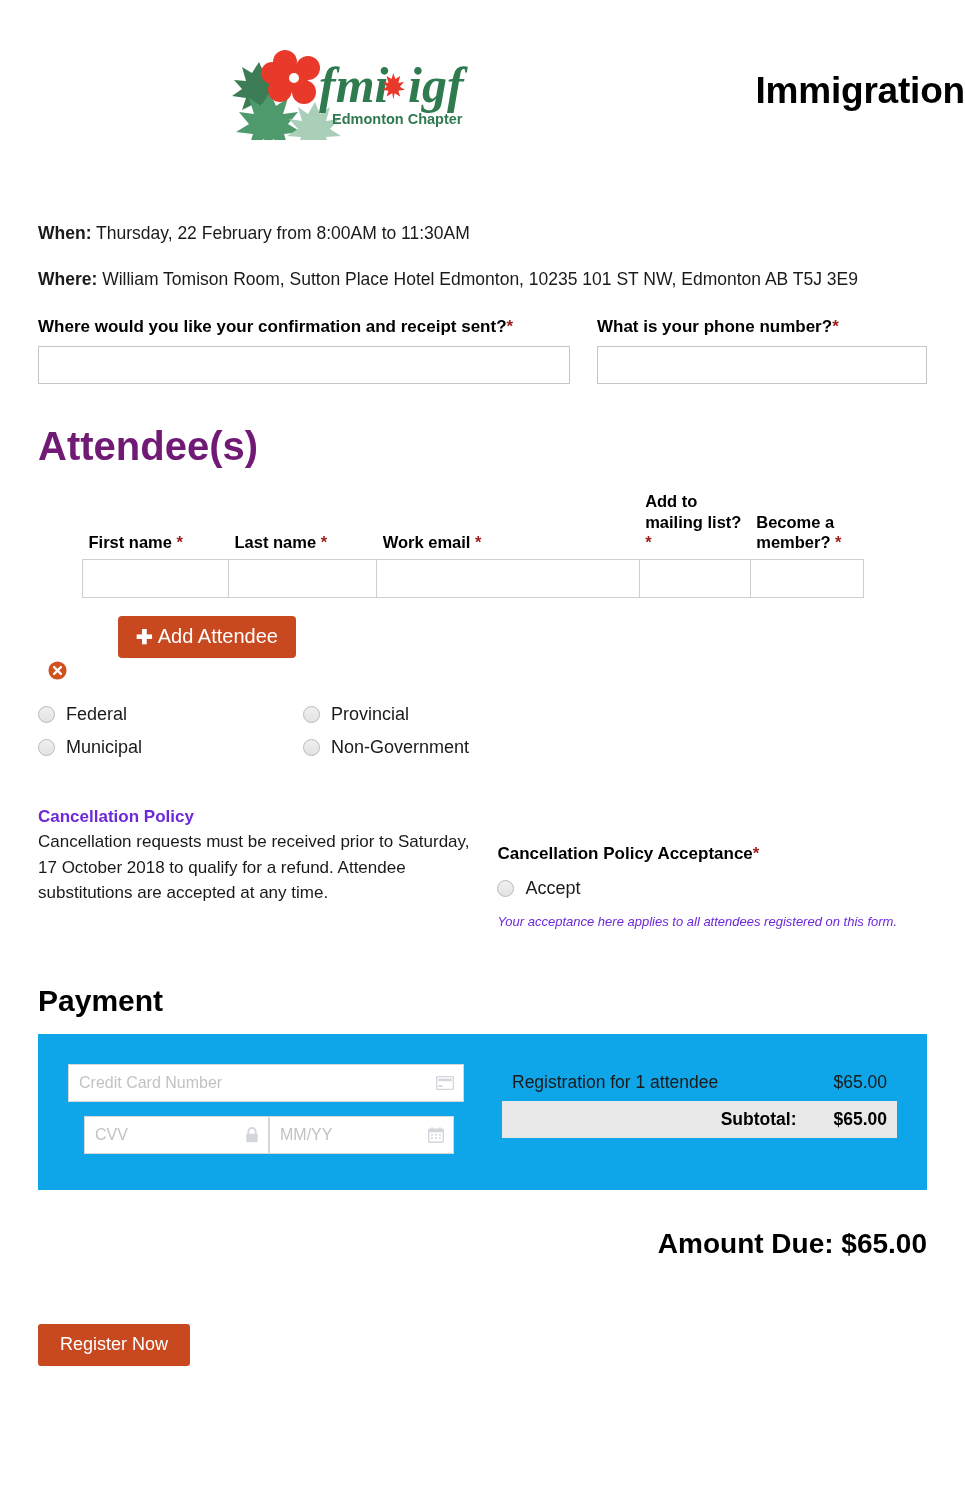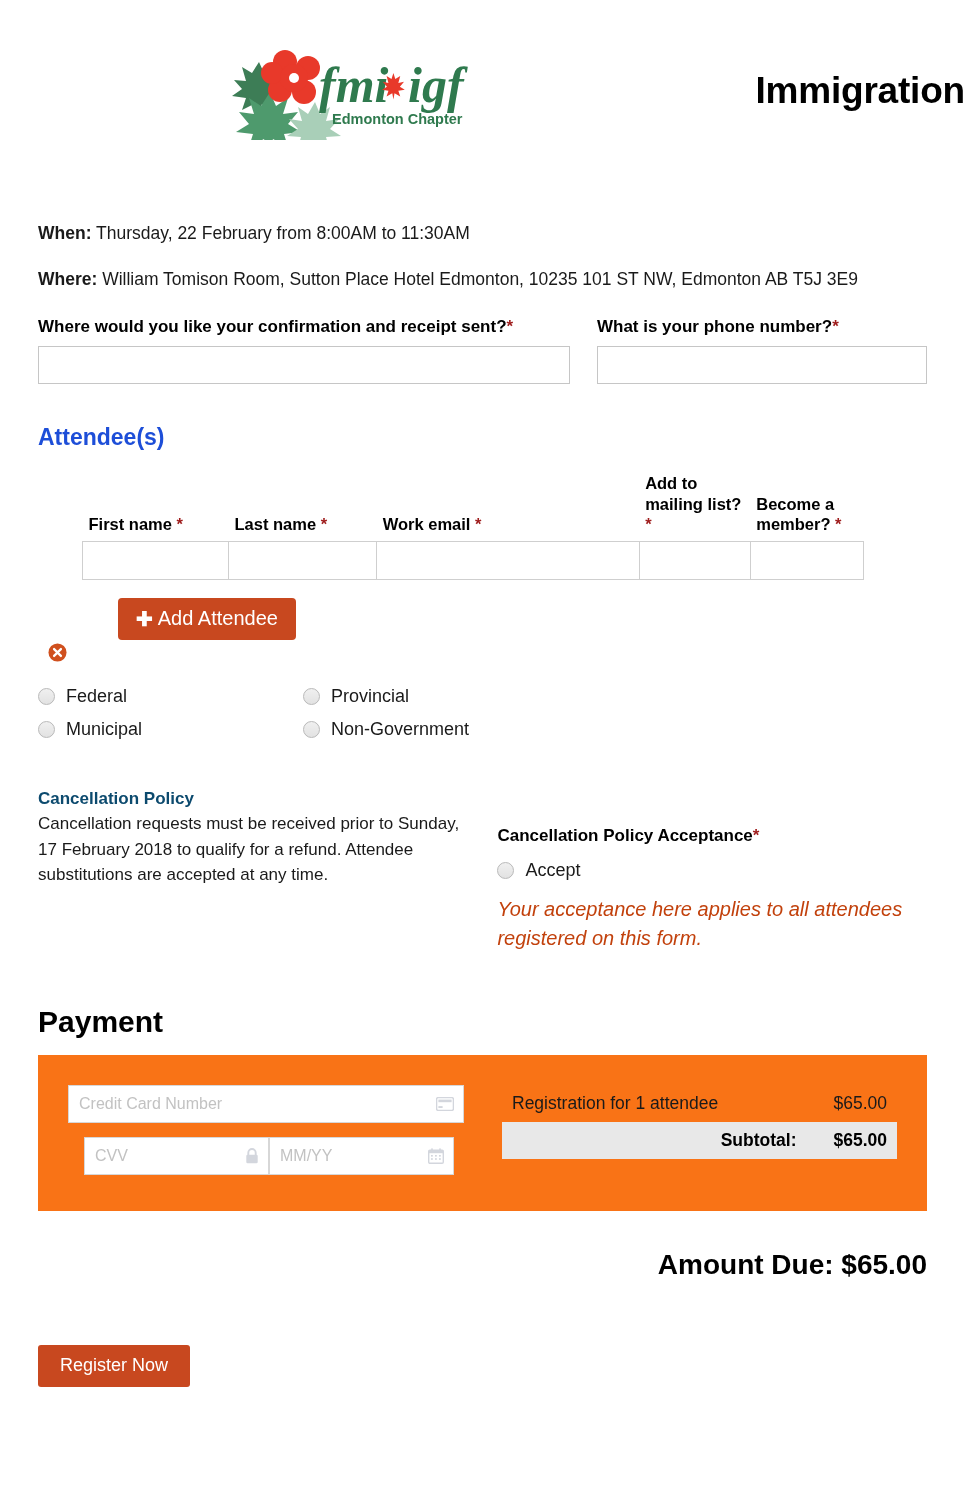--- a/index.html
+++ b/index.html
@@ -75,23 +75,23 @@
     border: 1px solid #c6c6c6;
     background: #fff;
     outline: none;
     font-size: 15px;
     font-family: "Liberation Sans", sans-serif;
     padding: 0 8px;
   }
 
   
   .section-h {
-    font-size: 23px;
+    font-size: 40px;
     font-weight: bold;
-    color: #1d4ed8;
+    color: #701a75;
     padding: 0 38px;
     margin-top: 40px;
     margin-bottom: 8px;
   }
   .attendee-block { padding: 0 38px; margin-top: 22px; position: relative; }
   .att-table { border-collapse: collapse; width: 782px; margin-left: 44px; table-layout: fixed; }
   .att-table th {
     font-size: 16.5px;
     font-weight: bold;
     text-align: left;
@@ -168,33 +168,33 @@
     background: linear-gradient(#f0f0f0, #e2e2e2);
     margin-right: 11px;
     flex: 0 0 auto;
     display: inline-block;
   }
 
   
   .cancel-row { display: flex; padding: 0 38px; margin-top: 34px; }
   .cancel-left { width: 448px; }
   .cancel-right { width: 440px; margin-left: 22px; }
-  .cancel-title { font-size: 17px; font-weight: bold; color: #0c4a6e; line-height: 1.5; }
+  .cancel-title { font-size: 17px; font-weight: bold; color: #6d28d9; line-height: 1.5; }
   .cancel-body { font-size: 17px; line-height: 1.5; color: #1a1a1a; }
   .accept-title { font-size: 17px; font-weight: bold; color: #000; margin-bottom: 14px; margin-top: 40px; }
-  .accept-note { font-size: 20px; font-style: italic; line-height: 1.45; color: #c2410c; margin-top: 14px; }
+  .accept-note { font-size: 13px; font-style: italic; line-height: 1.45; color: #6d28d9; margin-top: 14px; }
 
   
   .pay-h {
     font-size: 30px; font-weight: bold; color: #000;
     padding: 0 38px; margin-top: 52px; margin-bottom: 12px;
   }
   .pay-panel {
     margin: 16px 38px 0 38px;
-    background: #f97316;
+    background: #0ea5e9;
     display: flex;
     padding: 30px 30px 36px 30px;
     min-height: 155px;
   }
   .pay-left { width: 410px; }
   .cc-field {
     position: relative;
     border: 1px solid #d7d7d7;
     background: #fff;
     height: 38px;
@@ -387,21 +387,21 @@
       <label class="radio-item">
         <span class="radio-dot"></span>
         <span>Non-Government</span>
       </label>
     </div>
   </div>
 
   <div class="cancel-row">
     <div class="cancel-left">
       <div class="cancel-title">Cancellation Policy</div>
-      <div class="cancel-body">Cancellation requests must be received prior to Sunday, 17 February 2018 to qualify for a refund. Attendee substitutions are accepted at any time.</div>
+      <div class="cancel-body">Cancellation requests must be received prior to Saturday, 17 October 2018 to qualify for a refund. Attendee substitutions are accepted at any time.</div>
     </div>
     <div class="cancel-right">
       <div class="accept-title">
         <span>Cancellation Policy Acceptance</span><span class="req">*</span>
       </div>
       <label class="radio-item" style="width:100%;margin-bottom:0;">
         <span class="radio-dot"></span>
         <span>Accept</span>
       </label>
       <div class="accept-note">Your acceptance here applies to all attendees registered on this form.</div>

